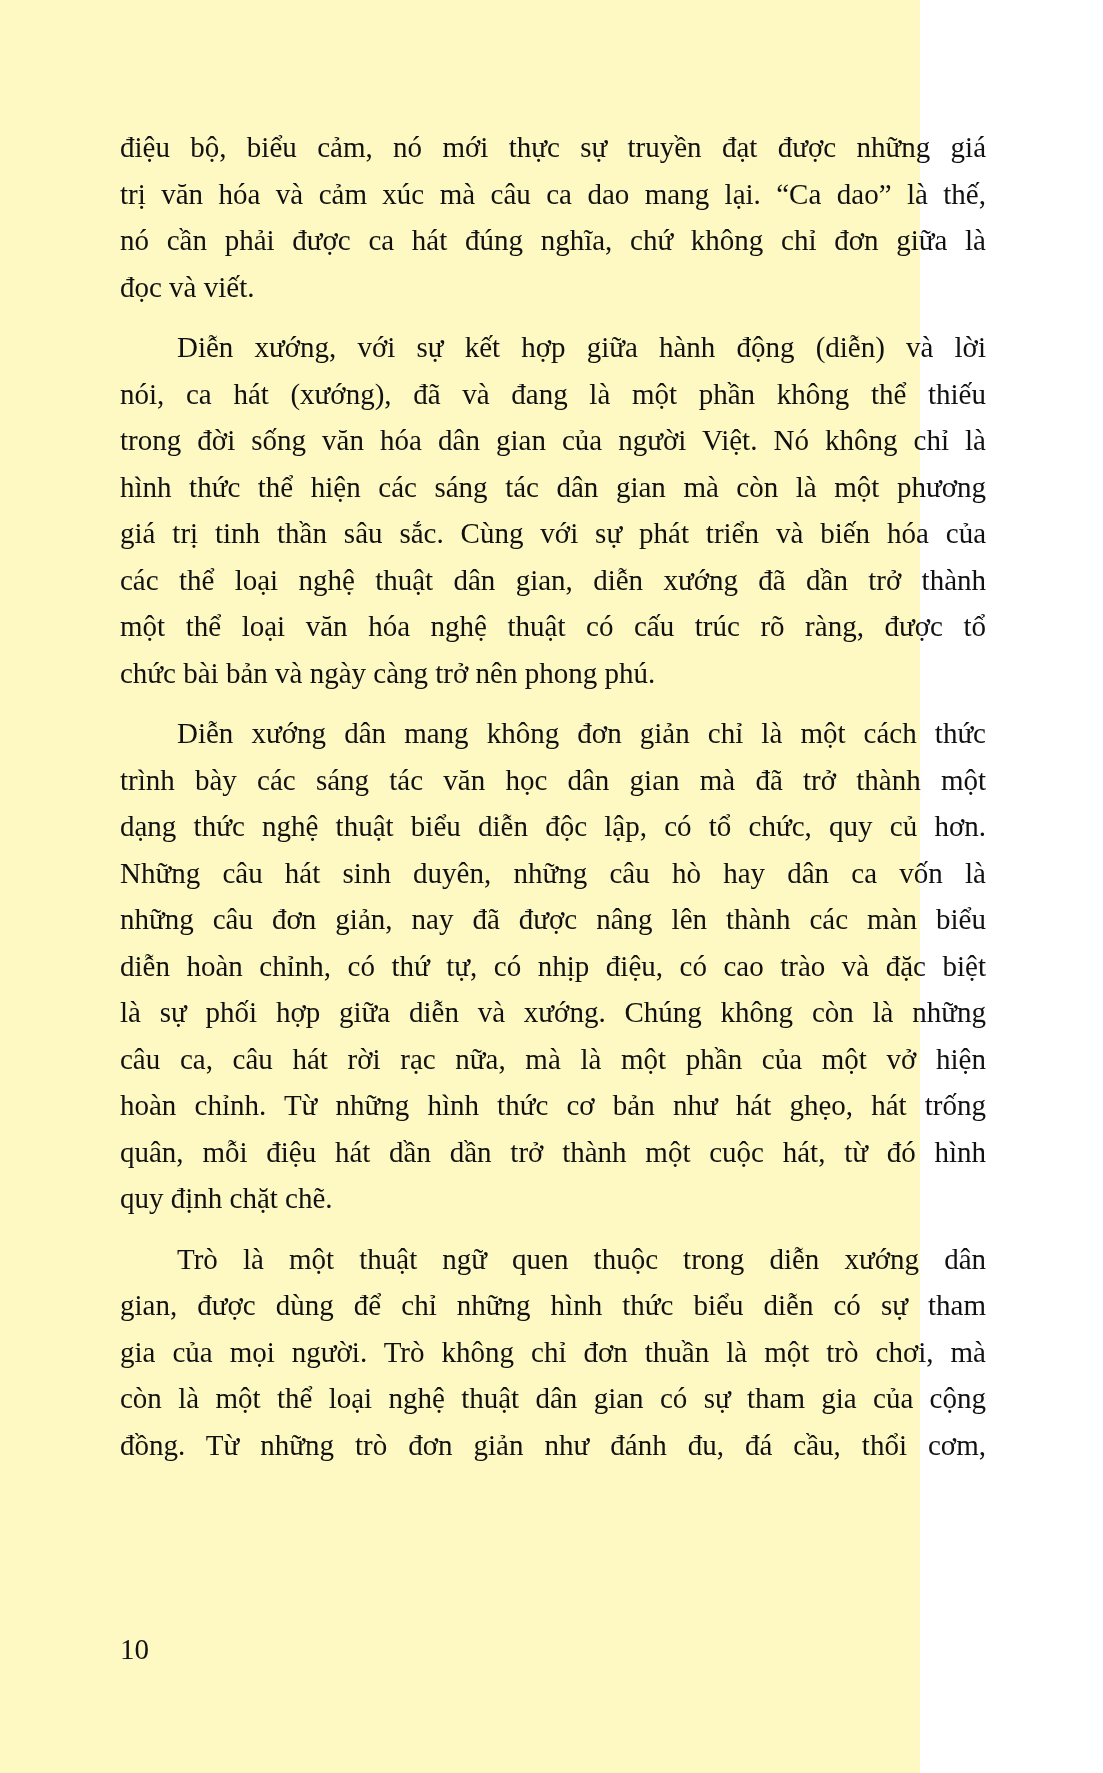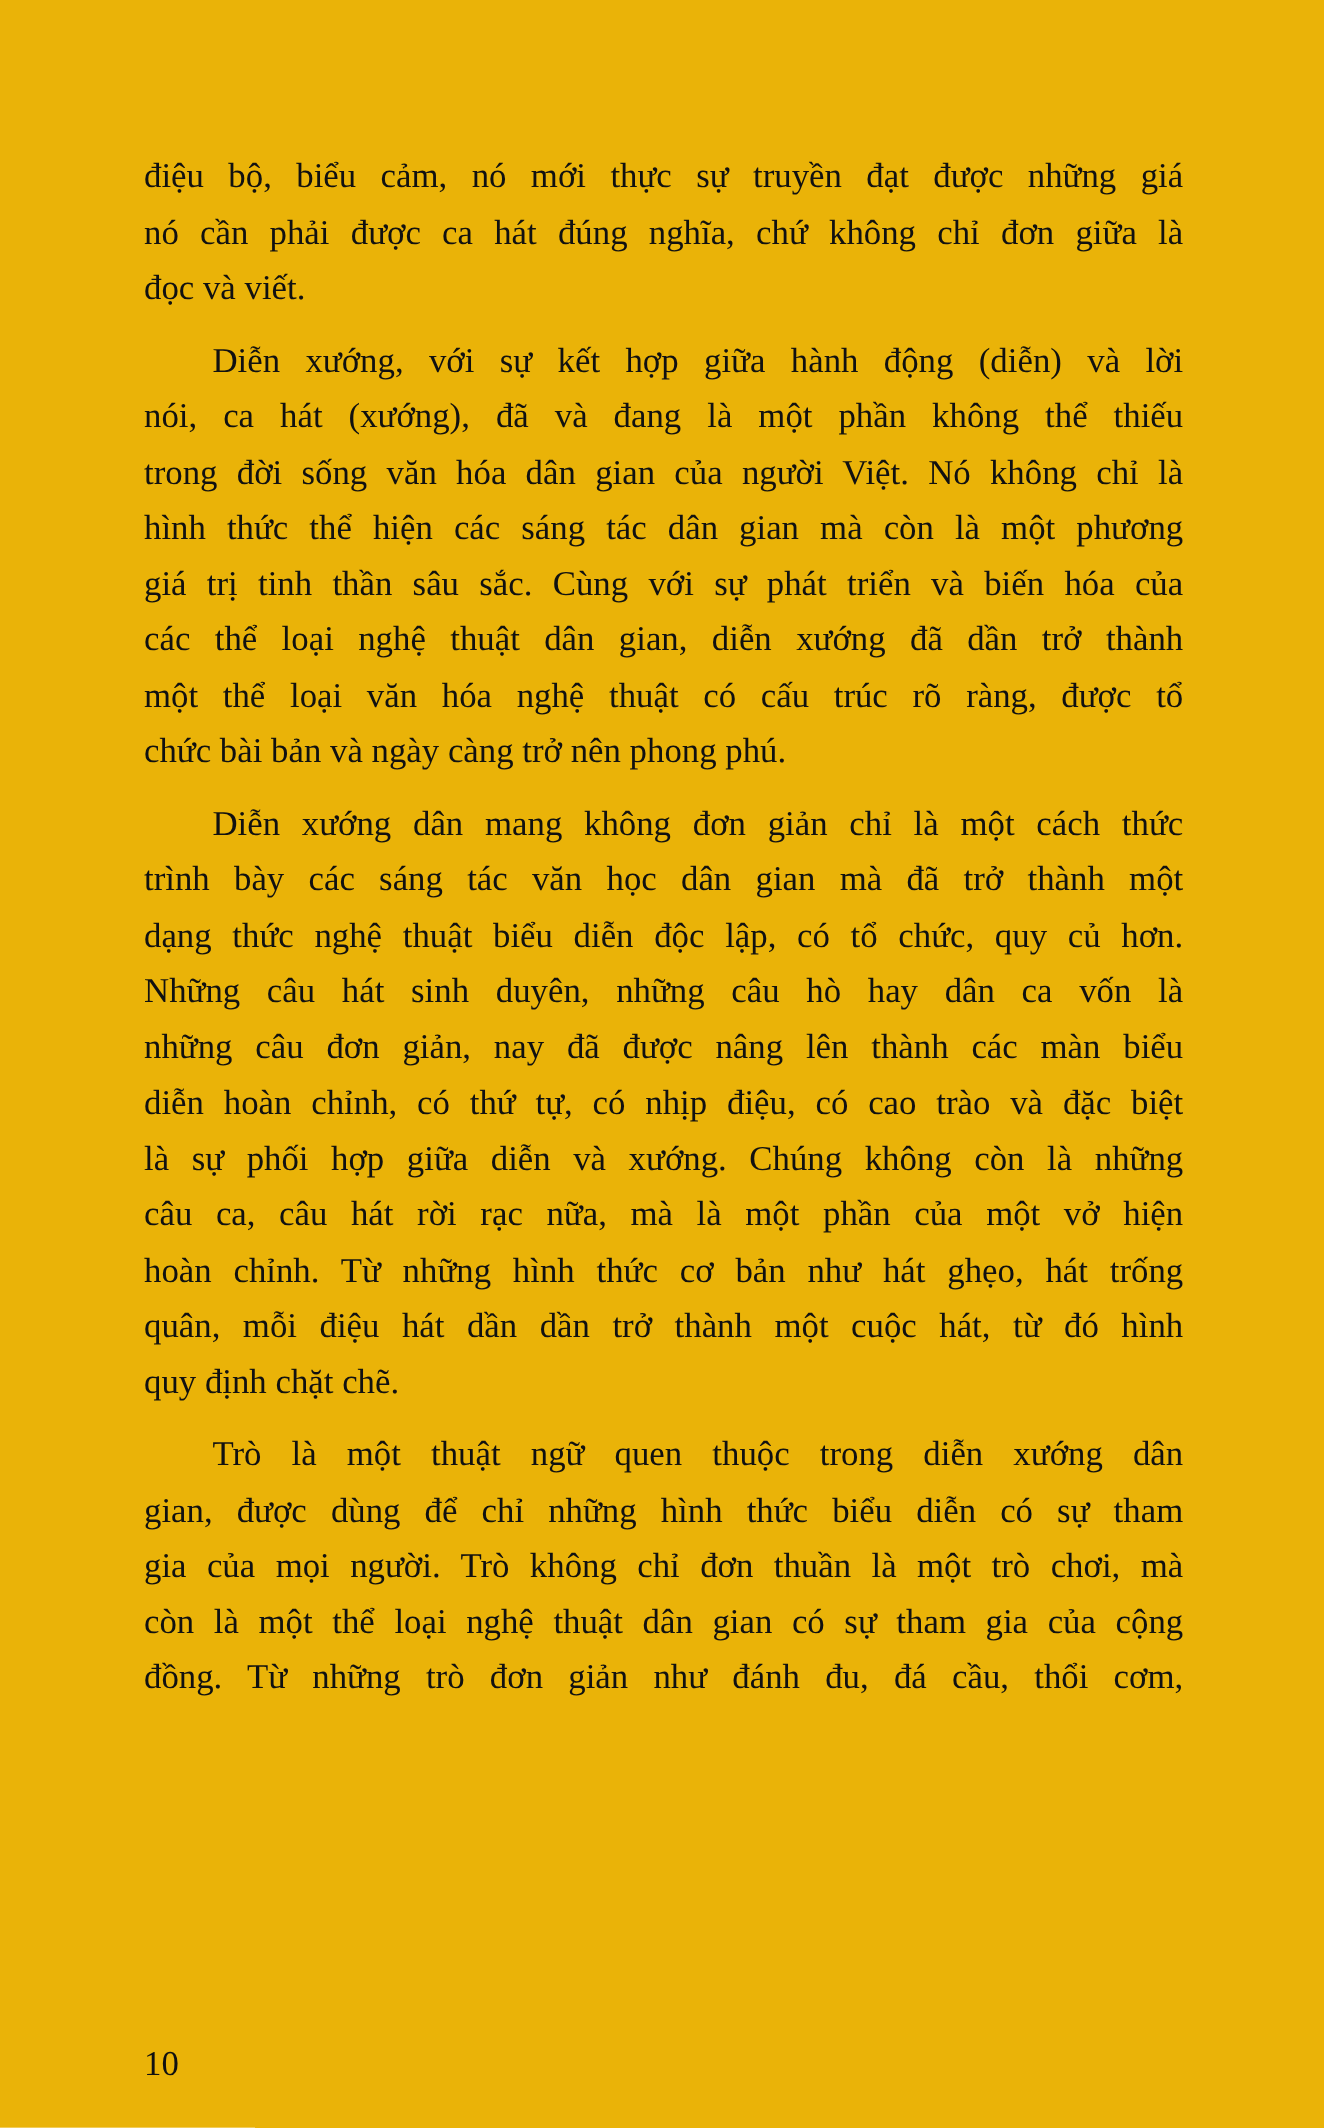--- a/index.html
+++ b/index.html
@@ -1,47 +1,48 @@
 <!DOCTYPE html>
 <html><head>
 <meta charset="utf-8">
 <style>
   html, body { margin: 0; padding: 0; background: #ffffff; }
   body { width: 1103px; height: 1773px; position: relative; overflow: hidden; }
   .page {
-    position: absolute; left: 0; top: 0; width: 1103px; height: 1773px; background: #eab308;
+    position: absolute; left: 0; top: 0; width: 920px; height: 1773px; background: #fef9c3;
   }
   .body-text {
     position: absolute; left: 120px; top: 124px; width: 866px;
     font-family: "Liberation Serif", "DejaVu Serif", serif;
     font-size: 29px; line-height: 46.5px; color: #111111;
   }
   .para {
     margin: 0 0 14px 0; text-align: justify; text-align-last: left;
     text-indent: 57px; hyphens: none;
   }
   .para.continued { text-indent: 0; }
   .line { display: block; text-align: justify; text-align-last: justify; white-space: nowrap; }
   .line.last { text-align-last: left; }
   .line.first-indent { padding-left: 57px; }
   .para .line { text-indent: 0; }
   .page-number {
-    position: absolute; left: 120px; top: 1702px;
+    position: absolute; left: 120px; top: 1631px;
     font-family: "Liberation Serif", "DejaVu Serif", serif;
     font-size: 29px; line-height: 36px; color: #111111;
   }
 </style>
 </head>
 <body>
 
 <div class="page">
   <div class="body-text">
 
     <div class="para continued">
       <span class="line">điệu bộ, biểu cảm, nó mới thực sự truyền đạt được những giá</span>
+      <span class="line">trị văn hóa và cảm xúc mà câu ca dao mang lại. “Ca dao” là thế,</span>
       <span class="line">nó cần phải được ca hát đúng nghĩa, chứ không chỉ đơn giữa là</span>
       <span class="line last">đọc và viết.</span>
     </div>
 
     <div class="para">
       <span class="line first-indent">Diễn xướng, với sự kết hợp giữa hành động (diễn) và lời</span>
       <span class="line">nói, ca hát (xướng), đã và đang là một phần không thể thiếu</span>
       <span class="line">trong đời sống văn hóa dân gian của người Việt. Nó không chỉ là</span>
       <span class="line">hình thức thể hiện các sáng tác dân gian mà còn là một phương</span>
       <span class="line">giá trị tinh thần sâu sắc. Cùng với sự phát triển và biến hóa của</span>

